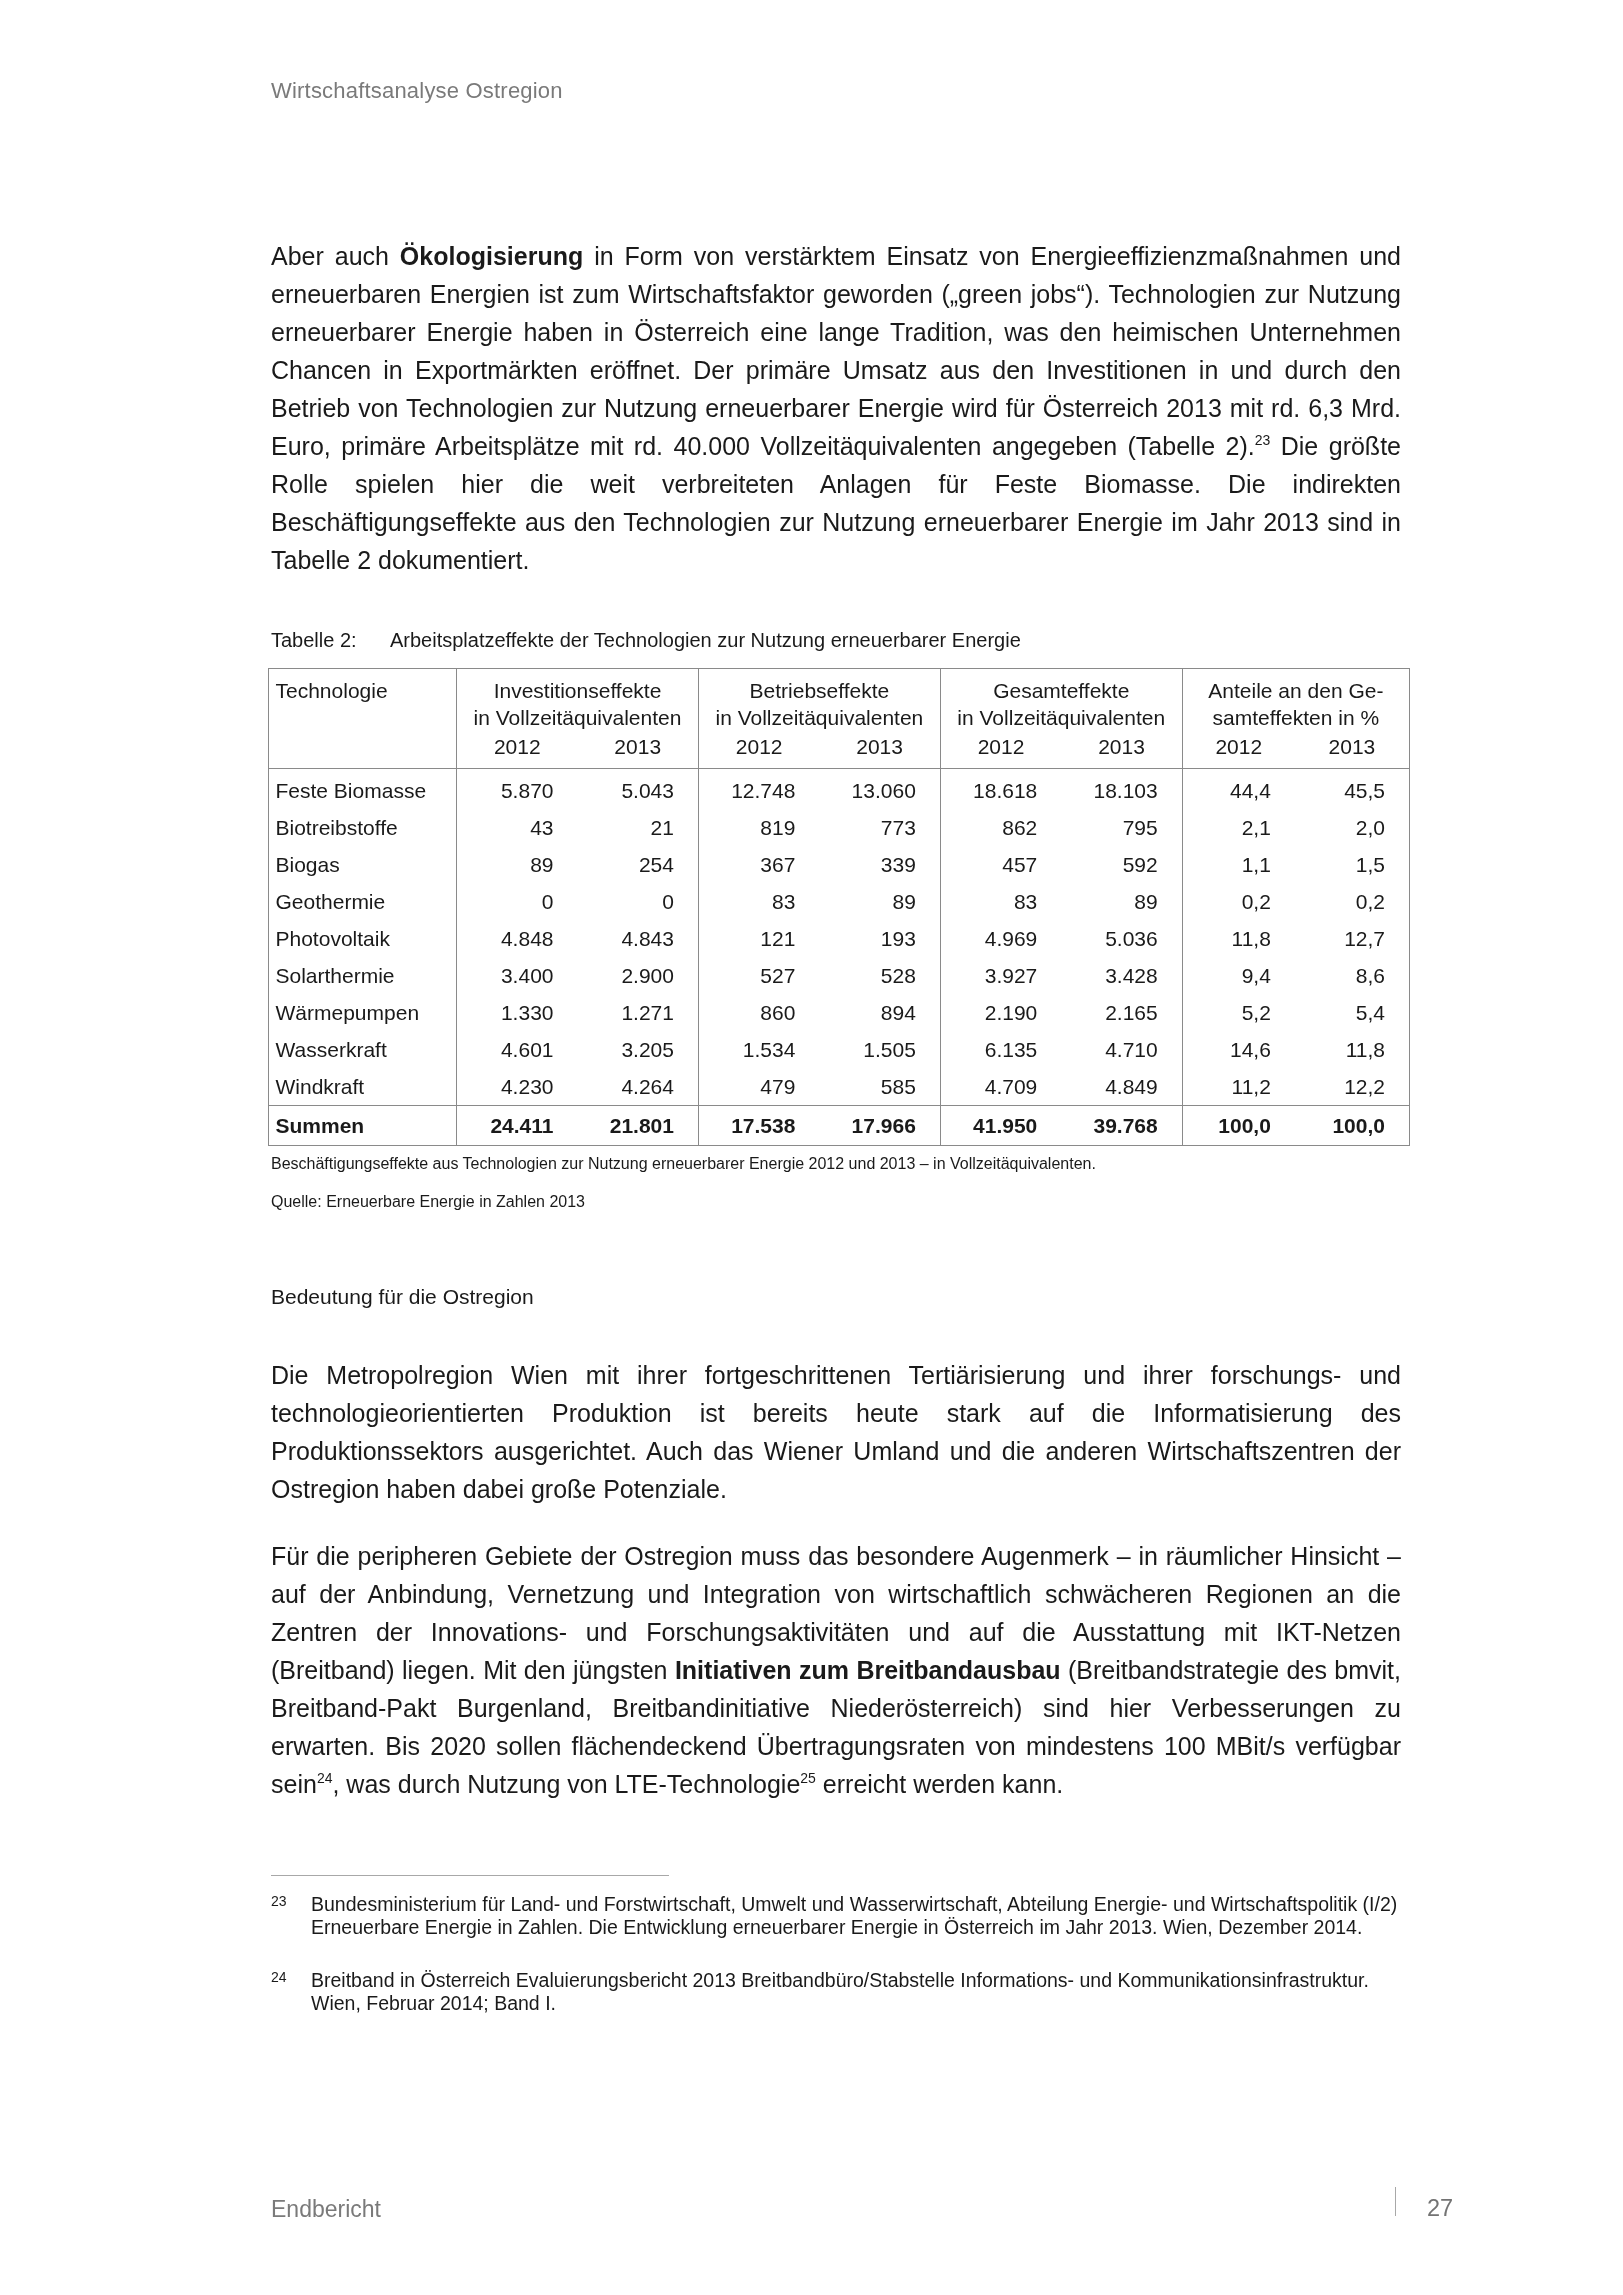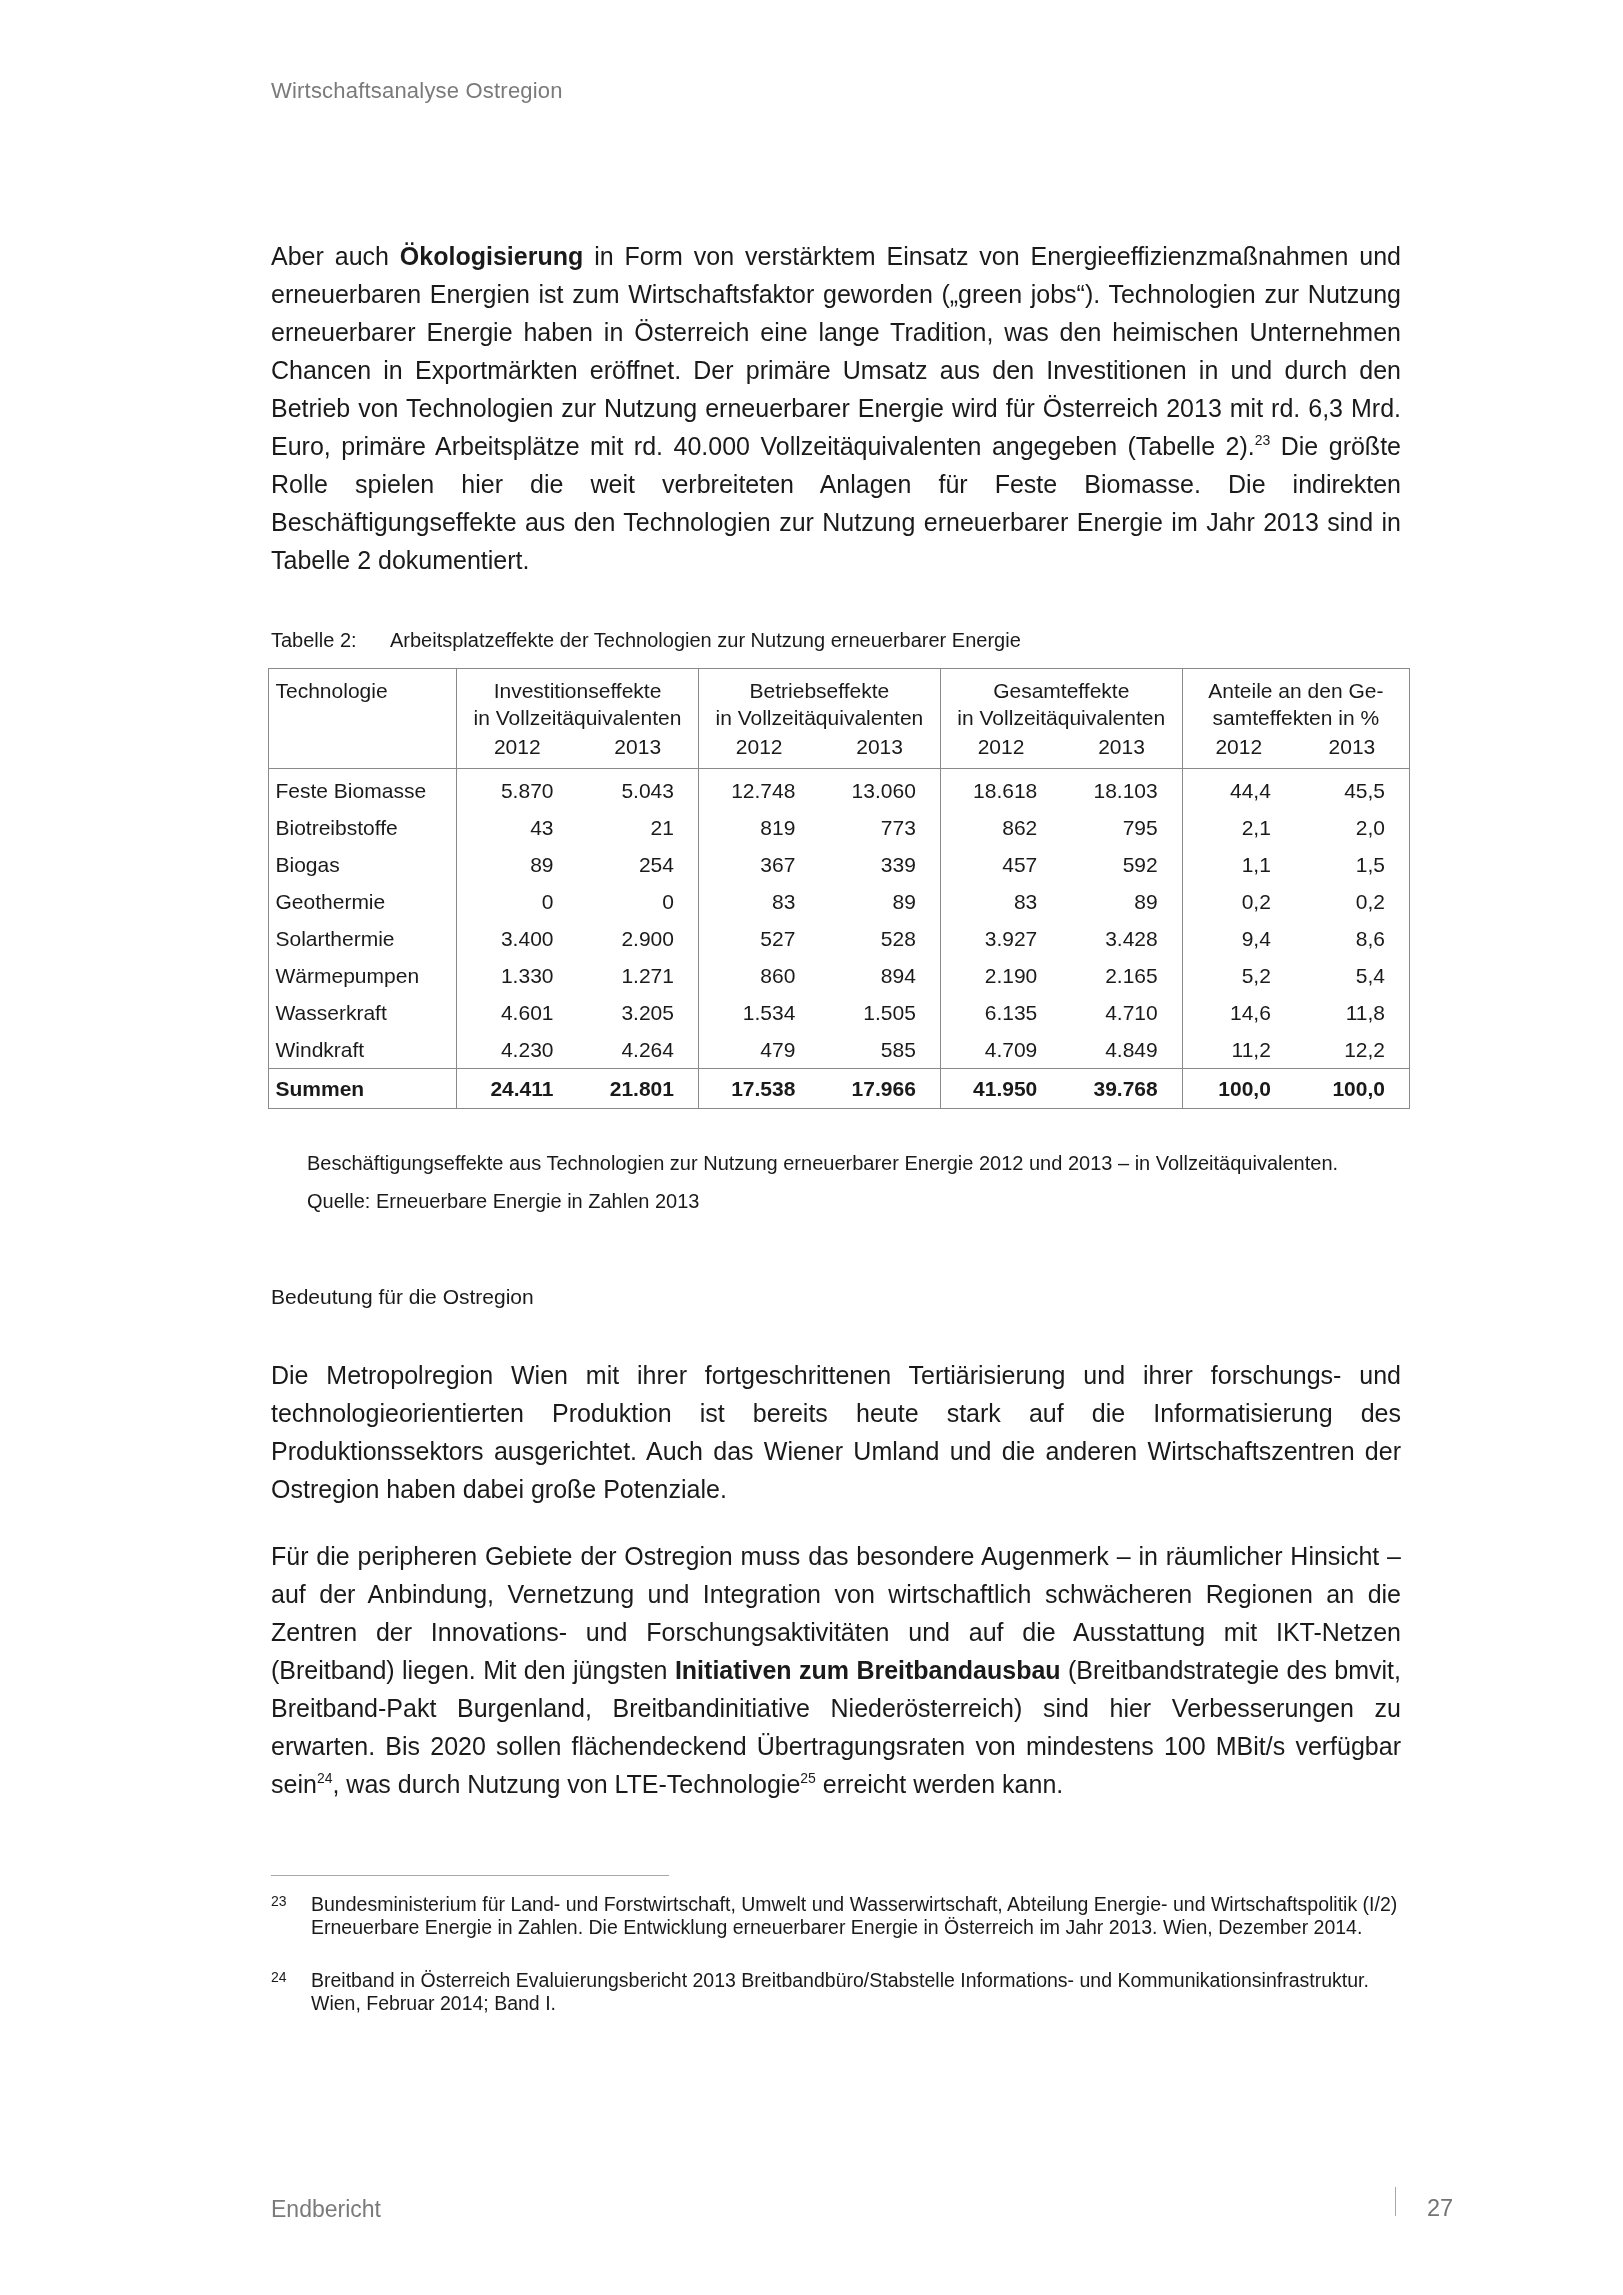--- a/index.html
+++ b/index.html
@@ -31,21 +31,21 @@
   .outer-right { border-right: 1.6px solid #8a8a8a; }
   .grp-sep { border-left: 1.6px solid #8a8a8a; }
   .hdr-row-top td { border-top: 1.6px solid #8a8a8a; }
   .hdr-bottom td { border-bottom: 1.6px solid #8a8a8a; }
   .tech { padding-left: 6.5px !important; text-align: left; width: 182px; }
   .num-cell { text-align: right; }
   .center { text-align: center; }
   .pad-r1 { padding-right: 24px !important; }
   .pad-r2 { padding-right: 24px !important; }
 
-  .table-note { position: absolute; left: 271px; font-size: 20px; color: #1a1a1a; line-height: 37px; margin-left: 36px; }
+  .table-note { position: absolute; left: 271px; font-size: 16px; color: #1a1a1a; line-height: 37px; }
   .note1 { top: 1145px; }
   .note2 { top: 1183px; }
 
   .section-head { position: absolute; left: 271px; top: 1285px; font-size: 21px; color: #1a1a1a; }
 
   .p2 { top: 1356px; }
   .p3 { top: 1537px; }
 
   .fn-rule { position: absolute; left: 271px; top: 1875px; width: 398px; height: 0; border-top: 1.6px solid #a8a8a8; }
   .footnote { position: absolute; left: 271px; width: 1136px; font-size: 19.5px; line-height: 23px; color: #1a1a1a; }
@@ -150,20 +150,31 @@
         <tr class="body-row">
           <td class="tech outer-left">Geothermie</td>
           <td class="num-cell grp-sep pad-r1">0</td>
           <td class="num-cell pad-r2">0</td>
           <td class="num-cell grp-sep pad-r1">83</td>
           <td class="num-cell pad-r2">89</td>
           <td class="num-cell grp-sep pad-r1">83</td>
           <td class="num-cell pad-r2">89</td>
           <td class="num-cell grp-sep pad-r1">0,2</td>
           <td class="num-cell pad-r2 outer-right">0,2</td>
+        </tr>
+        <tr class="body-row">
+          <td class="tech outer-left">Photovoltaik</td>
+          <td class="num-cell grp-sep pad-r1">4.848</td>
+          <td class="num-cell pad-r2">4.843</td>
+          <td class="num-cell grp-sep pad-r1">121</td>
+          <td class="num-cell pad-r2">193</td>
+          <td class="num-cell grp-sep pad-r1">4.969</td>
+          <td class="num-cell pad-r2">5.036</td>
+          <td class="num-cell grp-sep pad-r1">11,8</td>
+          <td class="num-cell pad-r2 outer-right">12,7</td>
         </tr>
         <tr class="body-row">
           <td class="tech outer-left">Solarthermie</td>
           <td class="num-cell grp-sep pad-r1">3.400</td>
           <td class="num-cell pad-r2">2.900</td>
           <td class="num-cell grp-sep pad-r1">527</td>
           <td class="num-cell pad-r2">528</td>
           <td class="num-cell grp-sep pad-r1">3.927</td>
           <td class="num-cell pad-r2">3.428</td>
           <td class="num-cell grp-sep pad-r1">9,4</td>

